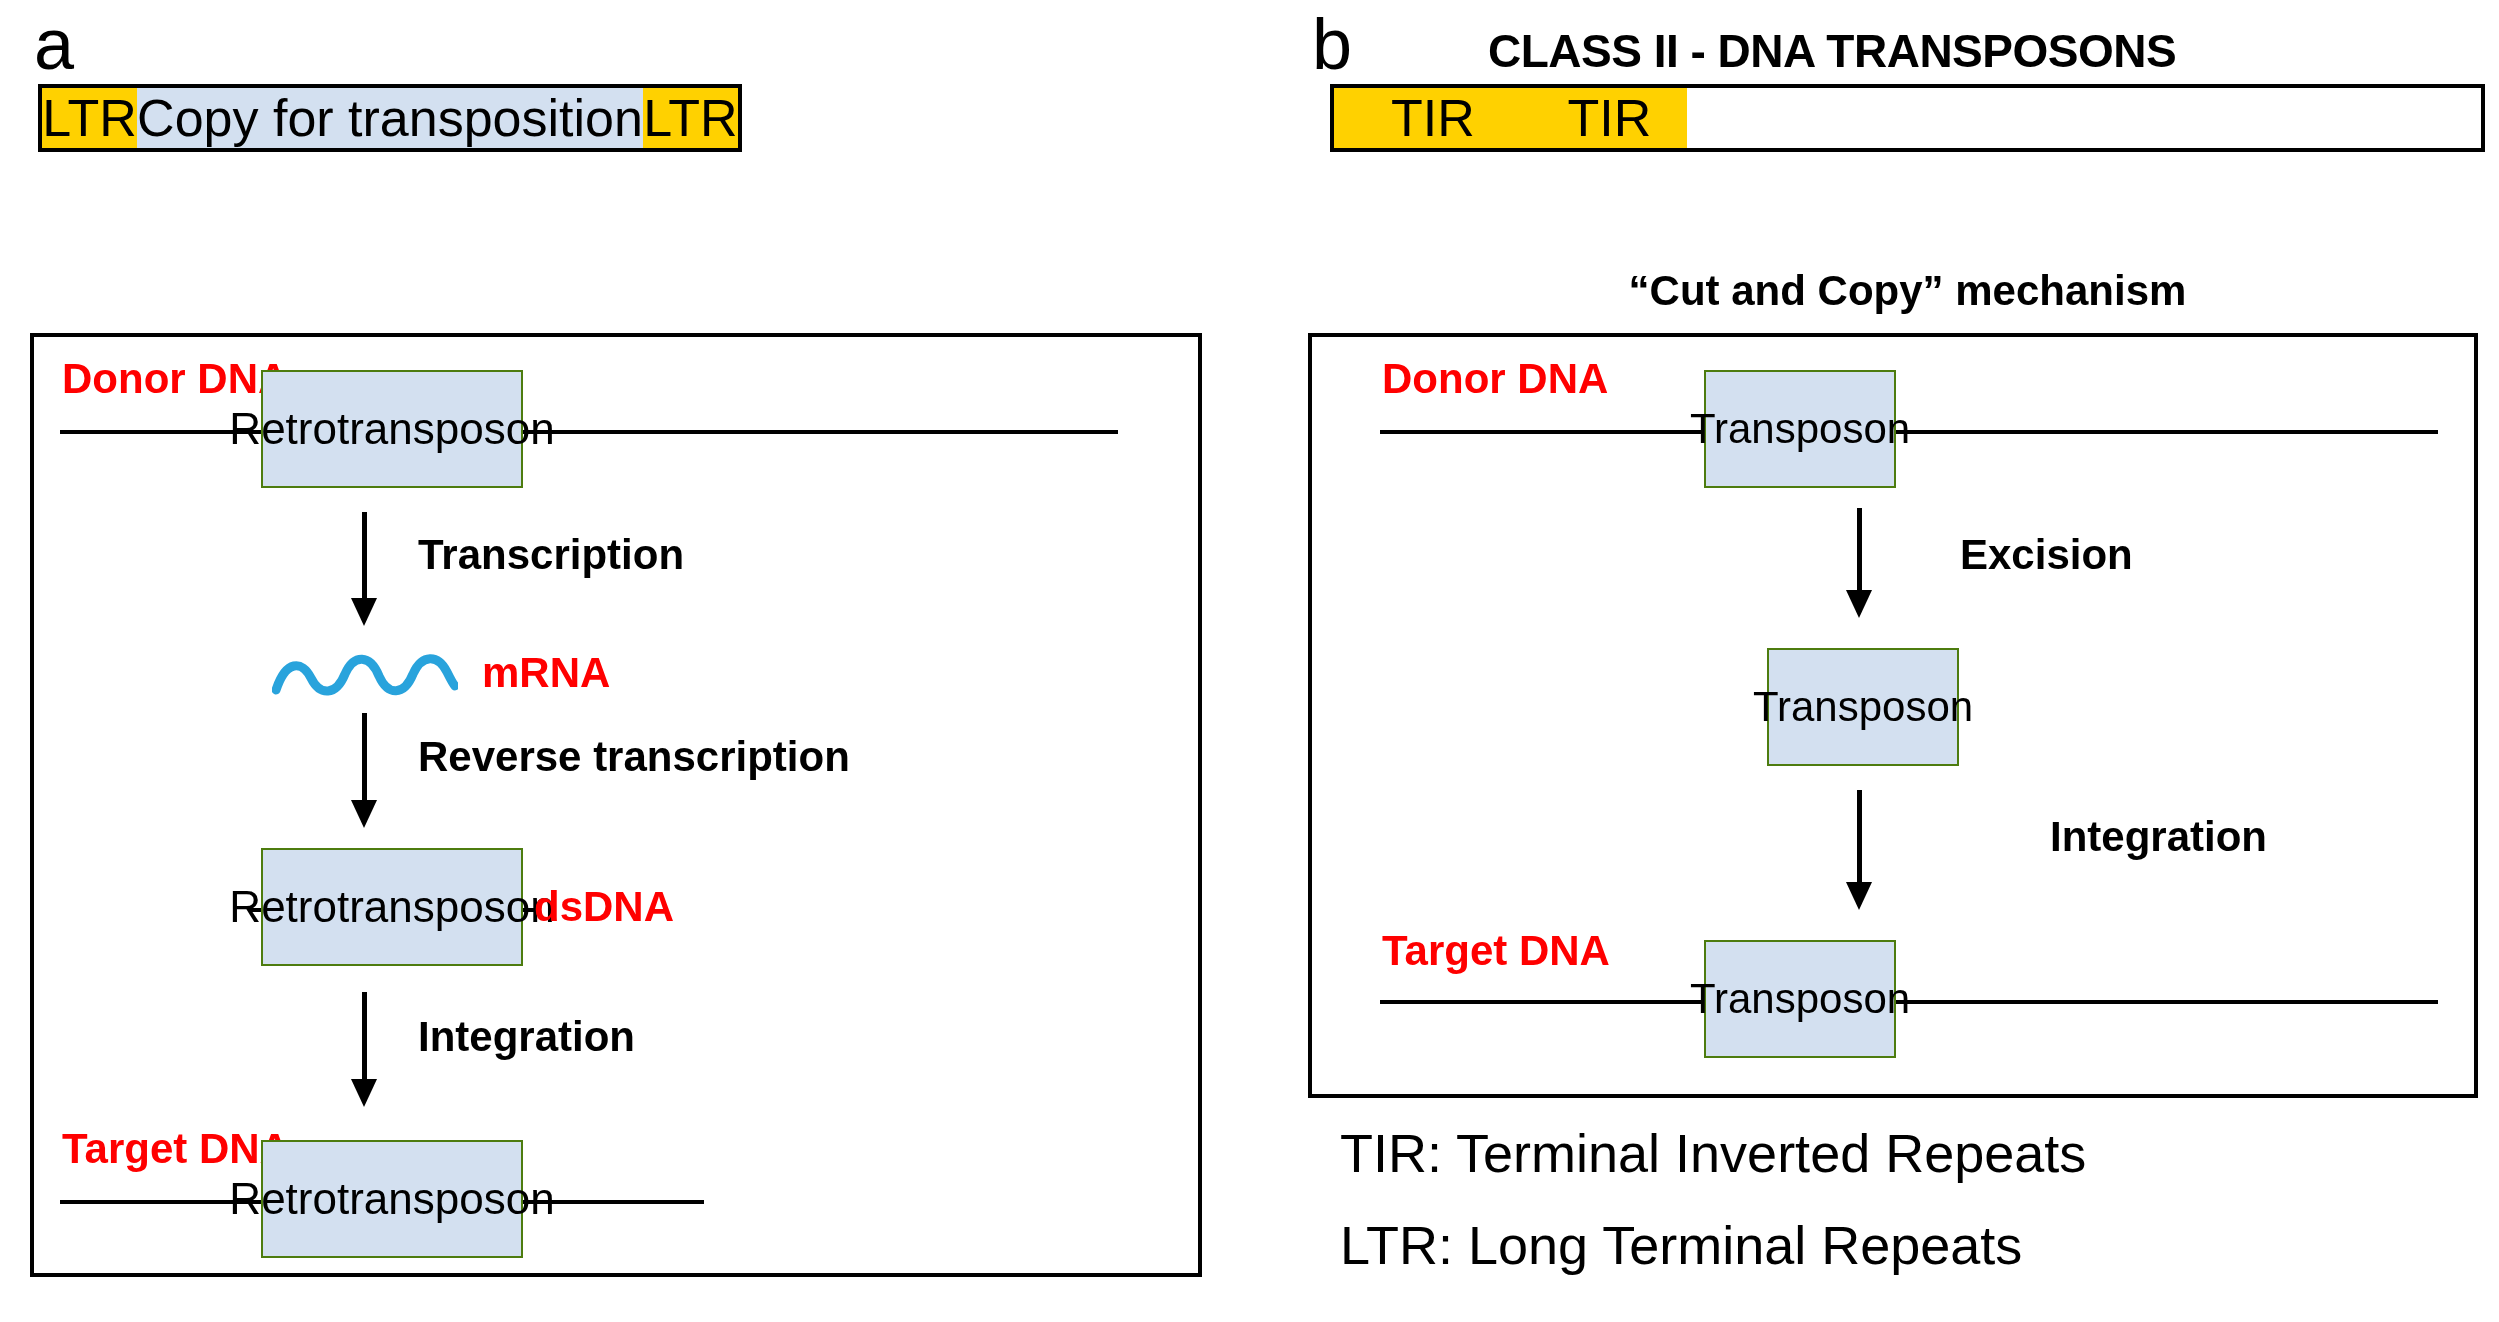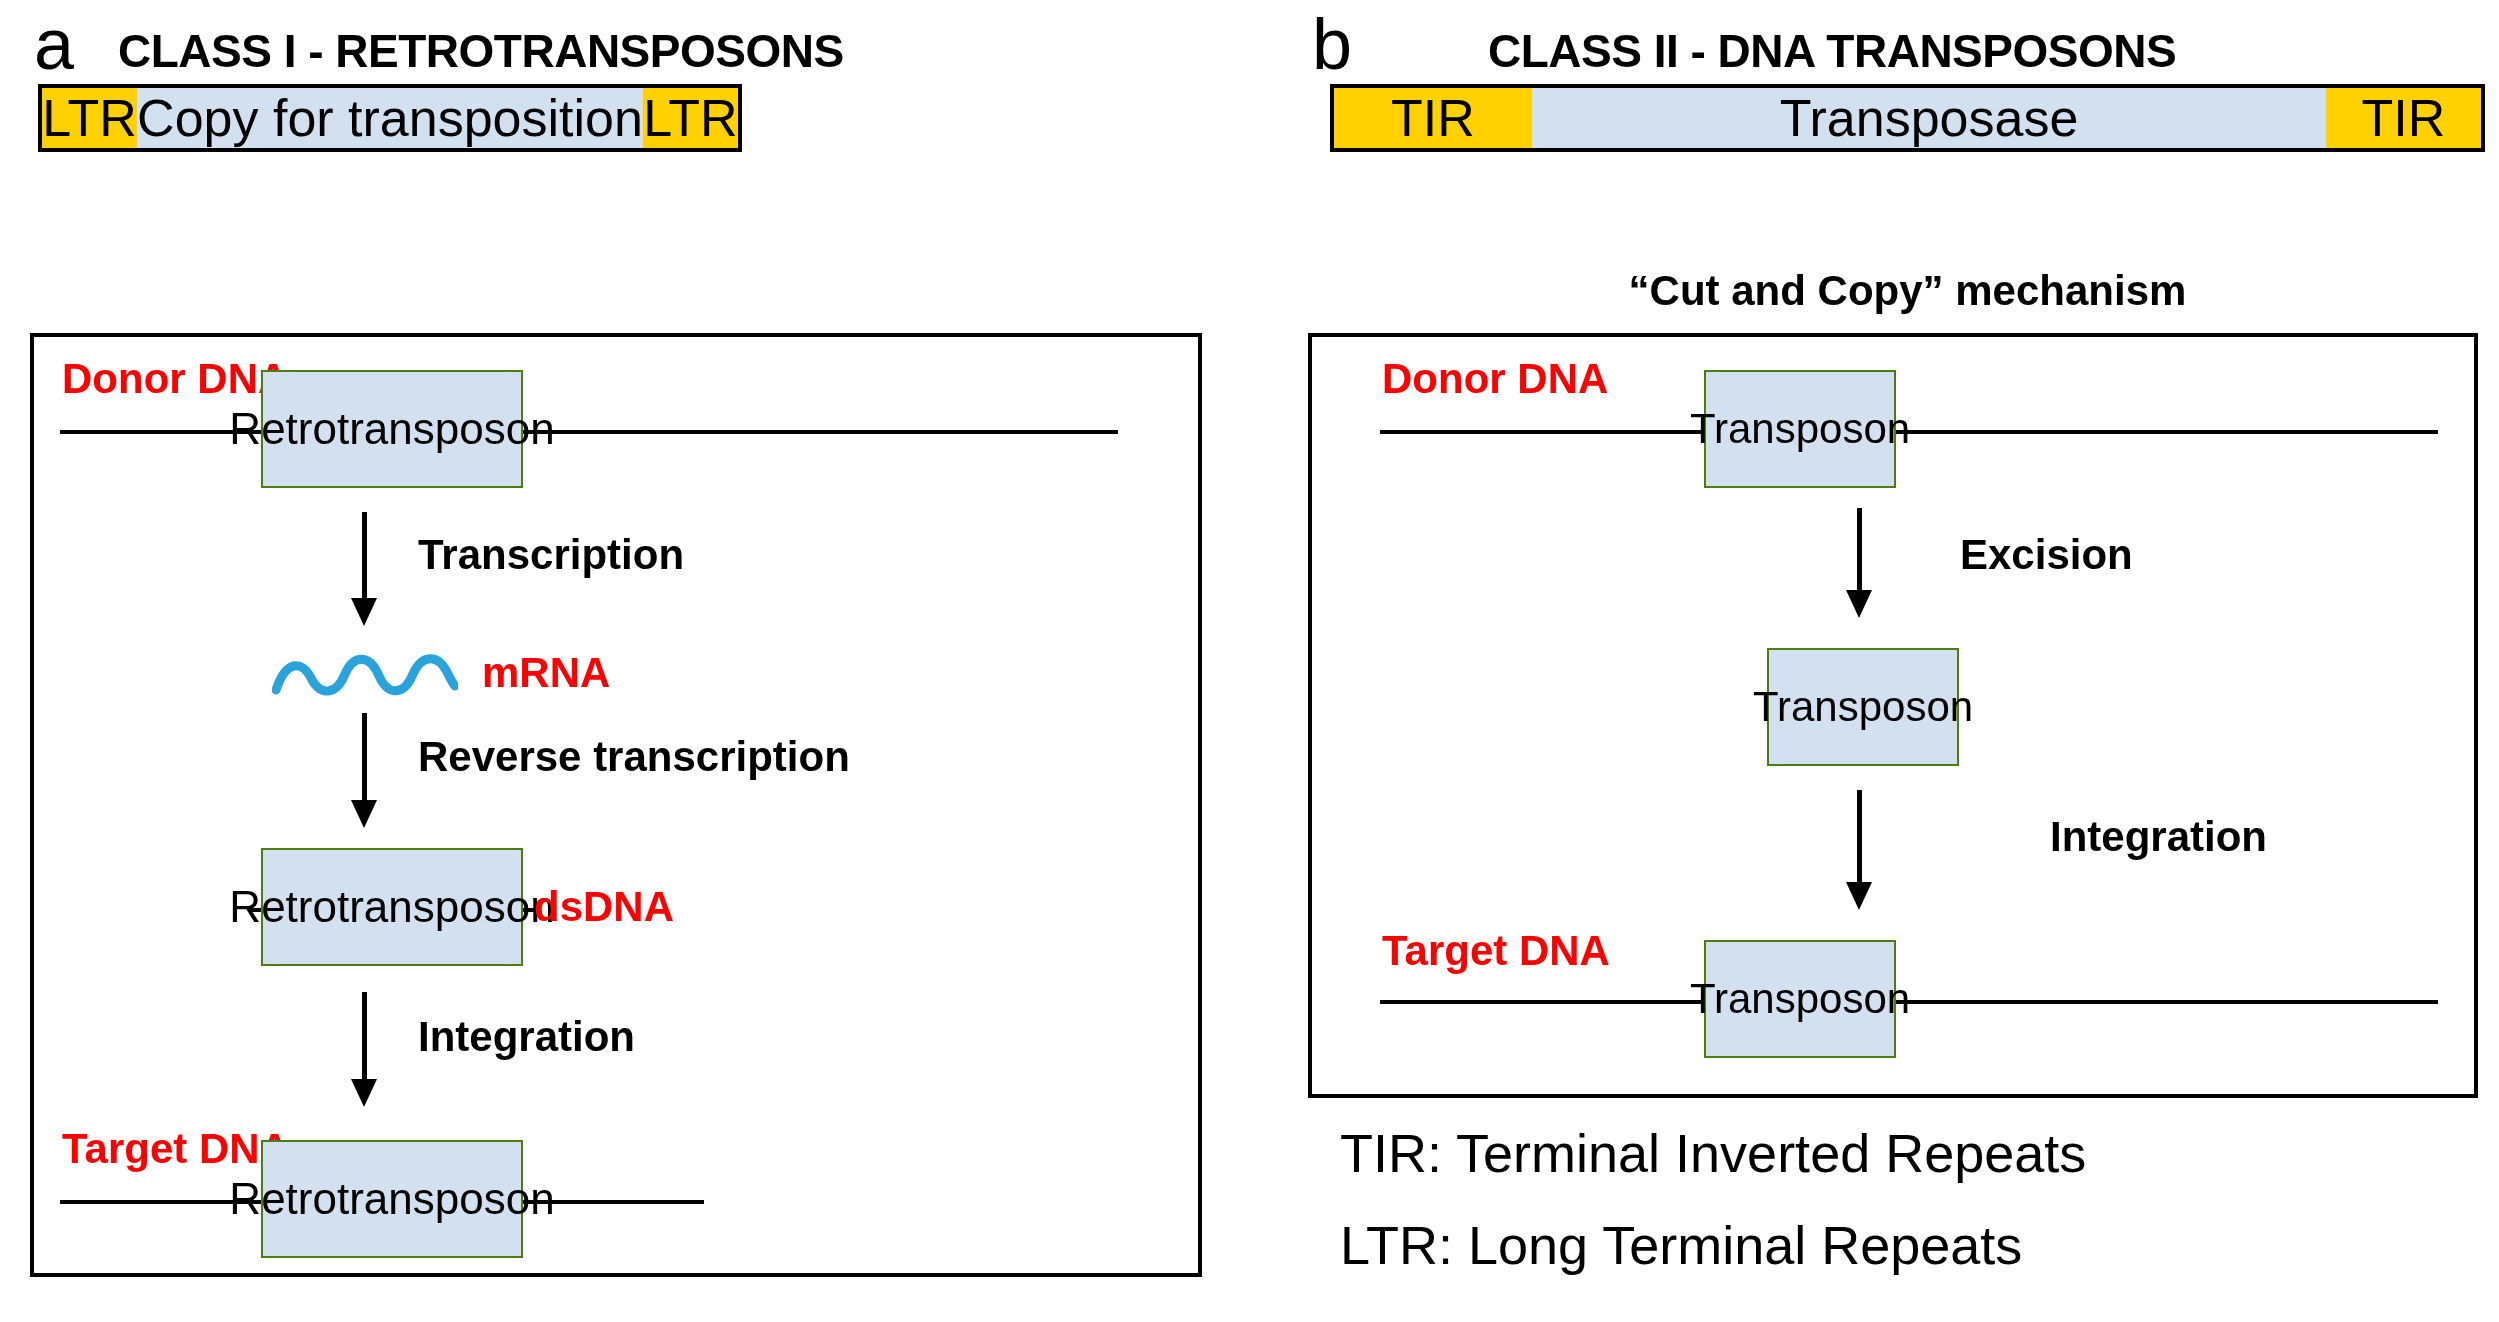--- a/index.html
+++ b/index.html
@@ -147,21 +147,20 @@
 
   .mrna-wave { pointer-events: none; }
 </style>
 </head>
 <body>
 
 <div id="canvas">
 
   <div class="abs panel-letter" style="left:34px; top:8px;">a</div>
 
-  <div class="abs panel-title" style="left:118px; top:24px;">CLASS I - RETROTRANSPOSONS</div>
 
   <div class="abs struct-bar" style="left:38px; top:84px; width:704px;">
     <div class="struct-seg seg-ltr" style="width:116px;">LTR</div>
     <div class="struct-seg seg-mid">Copy for transposition</div>
     <div class="struct-seg seg-ltr" style="width:116px;">LTR</div>
   </div>
 
 
   <div class="abs flow-panel" style="left:30px; top:333px; width:1172px; height:944px;"></div>
 
@@ -198,21 +197,20 @@
   <div class="abs dna-line" style="left:60px; top:1200px; width:205px;"></div>
   <div class="abs dna-line" style="left:519px; top:1200px; width:185px;"></div>
   <div class="abs te-box" style="left:261px; top:1140px; width:262px; height:118px;">Retrotransposon</div>
 
   <div class="abs panel-letter" style="left:1312px; top:8px;">b</div>
 
   <div class="abs panel-title" style="left:1488px; top:24px;">CLASS II - DNA TRANSPOSONS</div>
 
   <div class="abs struct-bar" style="left:1330px; top:84px; width:1155px;">
     <div class="struct-seg seg-ltr" style="width:198px;">TIR</div>
-    <div class="struct-seg seg-mid">Transposase</div>
     <div class="struct-seg seg-ltr" style="width:155px;">TIR</div>
   </div>
 
   <div class="abs mech-caption" style="left:1330px; top:267px; width:1155px;">“Cut and Copy” mechanism</div>
 
   <div class="abs flow-panel" style="left:1308px; top:333px; width:1170px; height:765px;"></div>
 
   <div class="abs red-label" style="left:1382px; top:358px;">Donor DNA</div>
   <div class="abs dna-line" style="left:1380px; top:430px; width:322px;"></div>
   <div class="abs dna-line" style="left:1819px; top:430px; width:619px;"></div>

